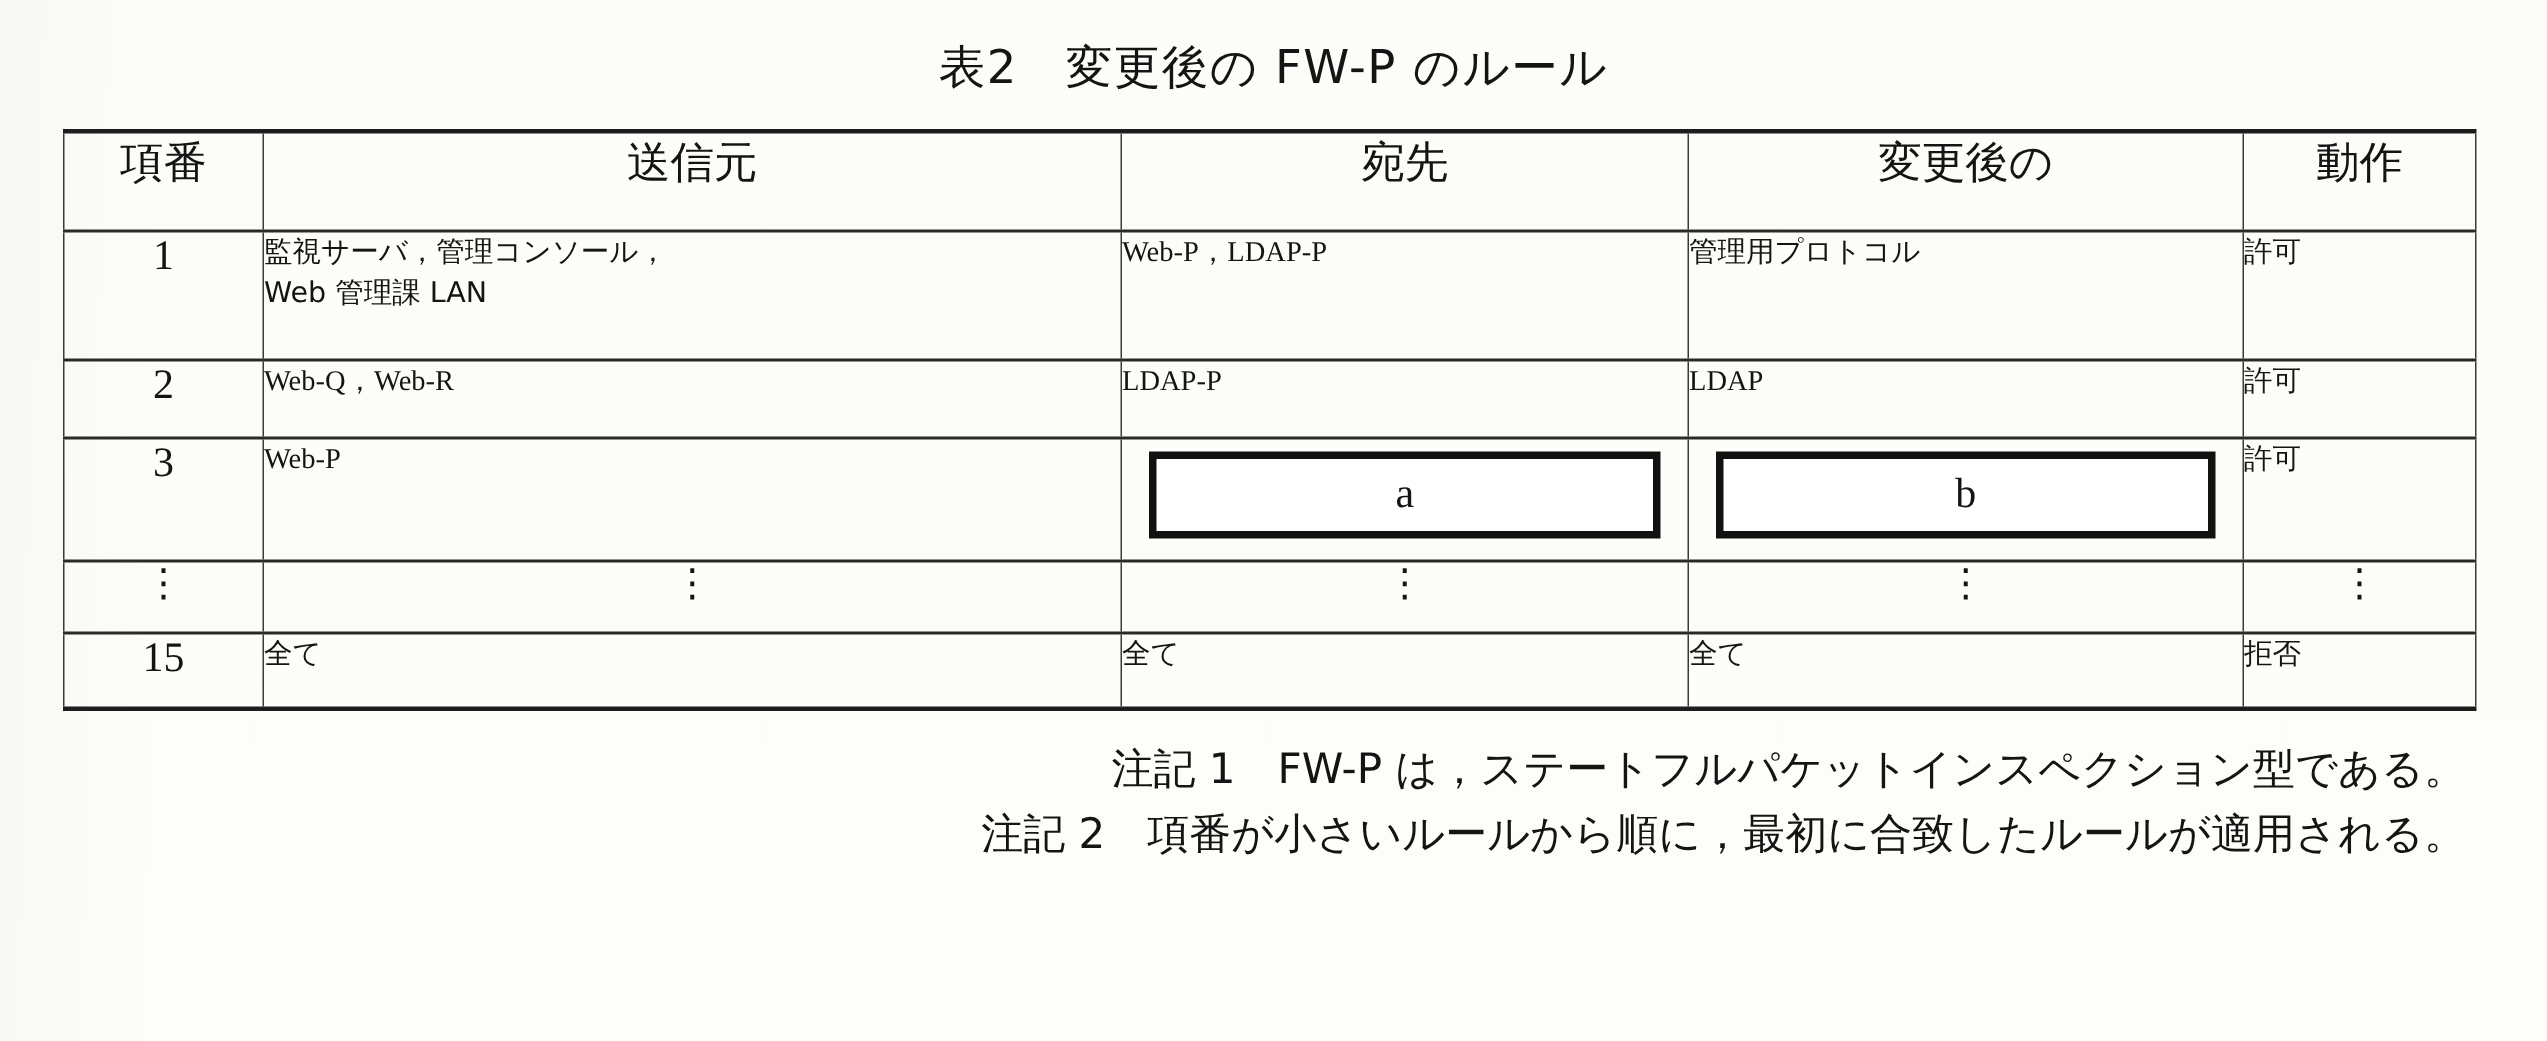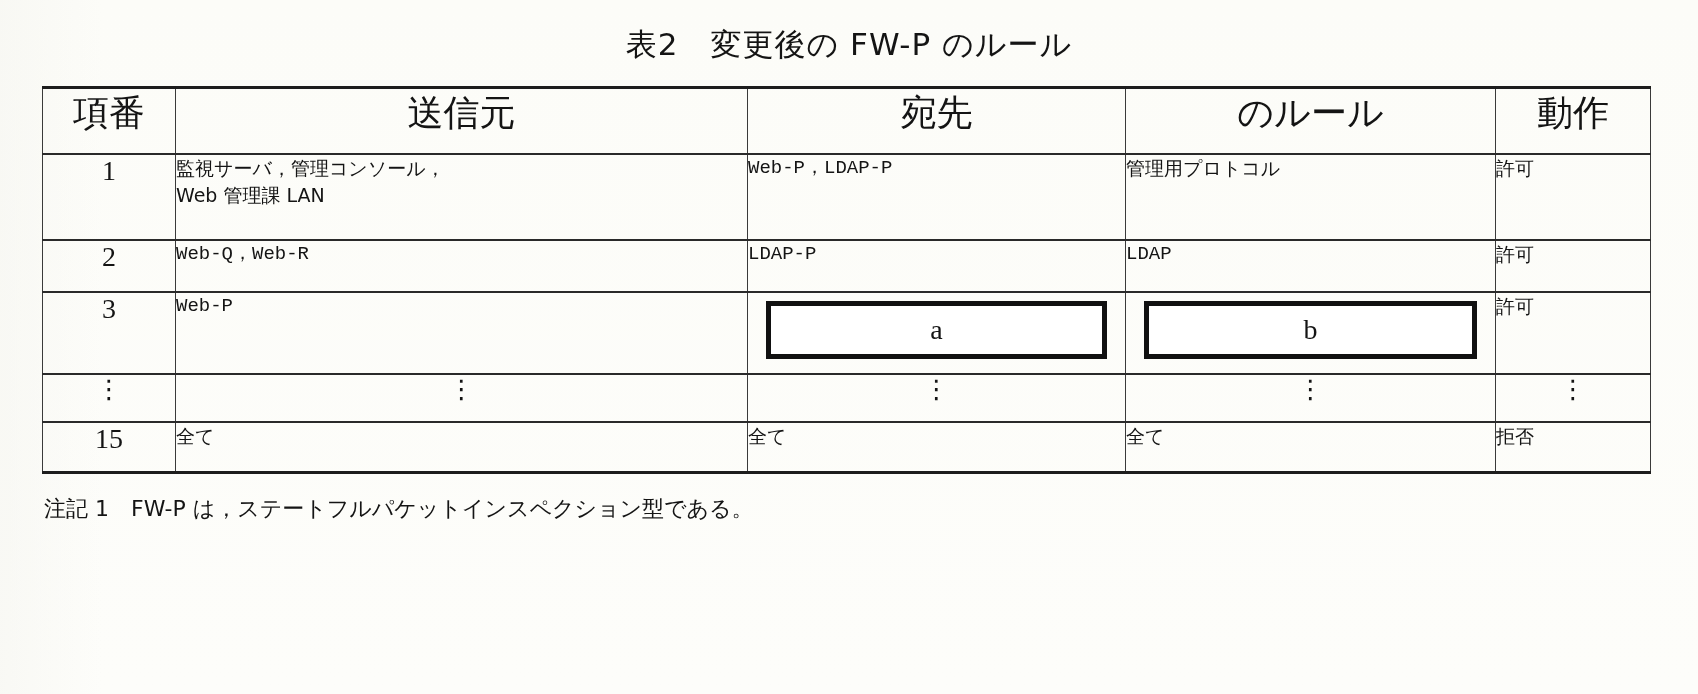--- a/index.html
+++ b/index.html
@@ -53,21 +53,21 @@
     padding: 0;
     vertical-align: top;
     font-weight: normal;
     background: transparent;
   }
   .rules-table thead th {
     border-top: 3px solid #1d1d1d;
     border-bottom: 2px solid #2a2a2a;
     text-align: center;
     height: 64px;
-    font-size: 36px;
+    font-size: 29px;
     font-family: "DejaVu Sans", "Liberation Sans", sans-serif;
     color: #141414;
   }
   .rules-table tbody tr td {
     border-bottom: 2px solid #2a2a2a;
   }
   .rules-table tbody tr.last-row td {
     border-bottom: 3px solid #1d1d1d;
   }
 
@@ -86,21 +86,21 @@
     color: #141414;
   }
   .cell-num {
     padding-top: 6px;
     font-size: 28px;
     text-align: center;
     font-family: "Liberation Serif", "DejaVu Serif", serif;
     color: #141414;
   }
   .cell-latin {
-    font-family: Liberation Mono, monospace;
+    font-family: Liberation Serif, serif;
   }
 
   .r1 td { height: 84px; }
   .r2 td { height: 50px; }
   .r3 td { height: 80px; }
   .rdots td { height: 46px; }
   .r15 td { height: 48px; margin-top: 32px; }
 
   .vdots {
     display: block;
@@ -129,25 +129,26 @@
   }
 
   
   .notes {
     position: absolute;
     left: 44px;
     top: 492px;
     width: 1600px;
   }
   .note-line {
-    font-size: 22px;
+    font-size: 28px;
     line-height: 1.53;
     white-space: pre;
     color: #141414;
     font-family: "DejaVu Sans", "Liberation Sans", sans-serif;
+    text-align: right;
   }
 </style>
 </head>
 <body>
 
 <div class="page">
 
   <div class="table-title">表2　変更後の FW-P のルール</div>
 
   <table class="rules-table">
@@ -156,21 +157,21 @@
       <col class="col-src">
       <col class="col-dst">
       <col class="col-proto">
       <col class="col-action">
     </colgroup>
     <thead>
       <tr>
         <th>項番</th>
         <th>送信元</th>
         <th>宛先</th>
-        <th>のルール</th>
+        <th>変更後の</th>
         <th>動作</th>
       </tr>
     </thead>
     <tbody>
 
       <tr class="r1">
         <td class="cell-num">1</td>
         <td class="cell-text">監視サーバ，管理コンソール，
 Web 管理課 LAN</td>
         <td class="cell-text cell-latin">Web-P，LDAP-P</td>
@@ -226,15 +227,16 @@
         <td class="cell-text">全て</td>
         <td class="cell-text">全て</td>
         <td class="cell-text">拒否</td>
       </tr>
 
     </tbody>
   </table>
 
   <div class="notes">
     <div class="note-line">注記 1　FW-P は，ステートフルパケットインスペクション型である。</div>
+    <div class="note-line">注記 2　項番が小さいルールから順に，最初に合致したルールが適用される。</div>
   </div>
 
 </div>
 
 </body></html>

